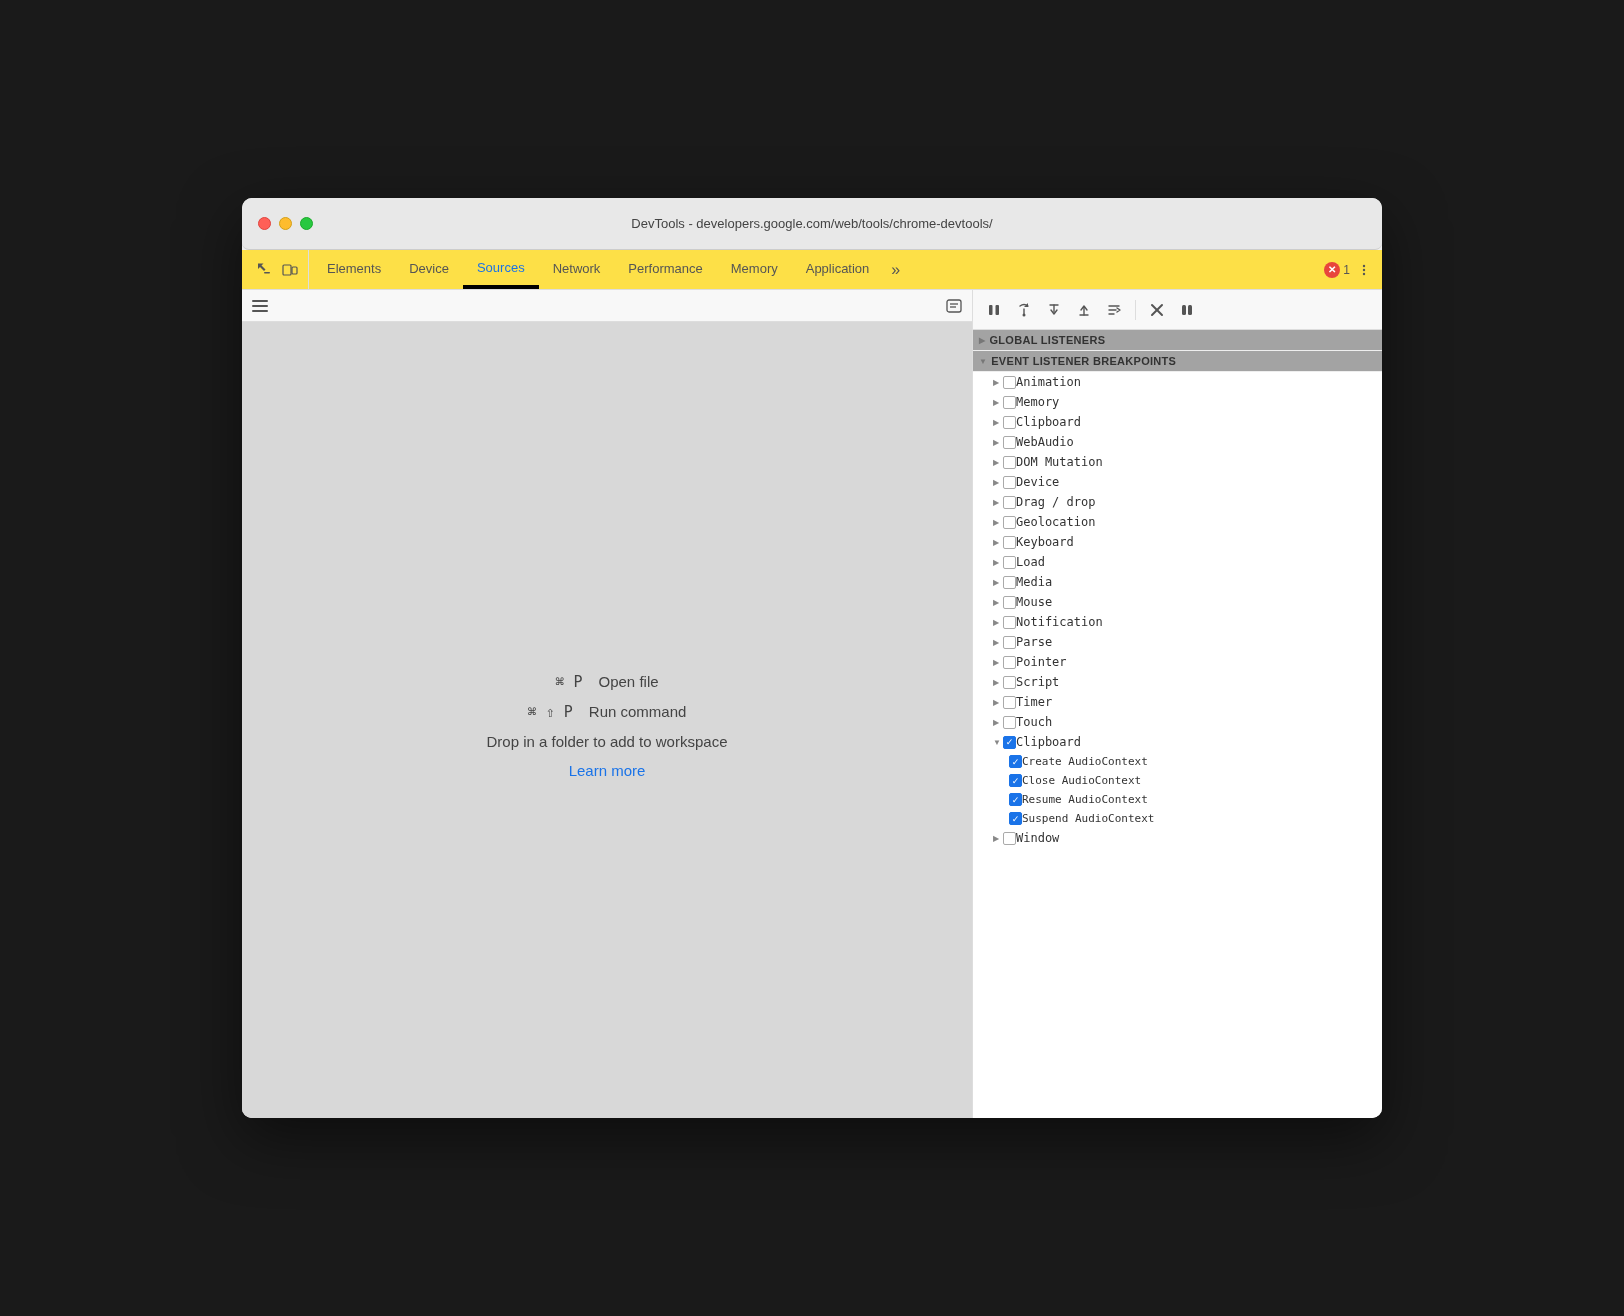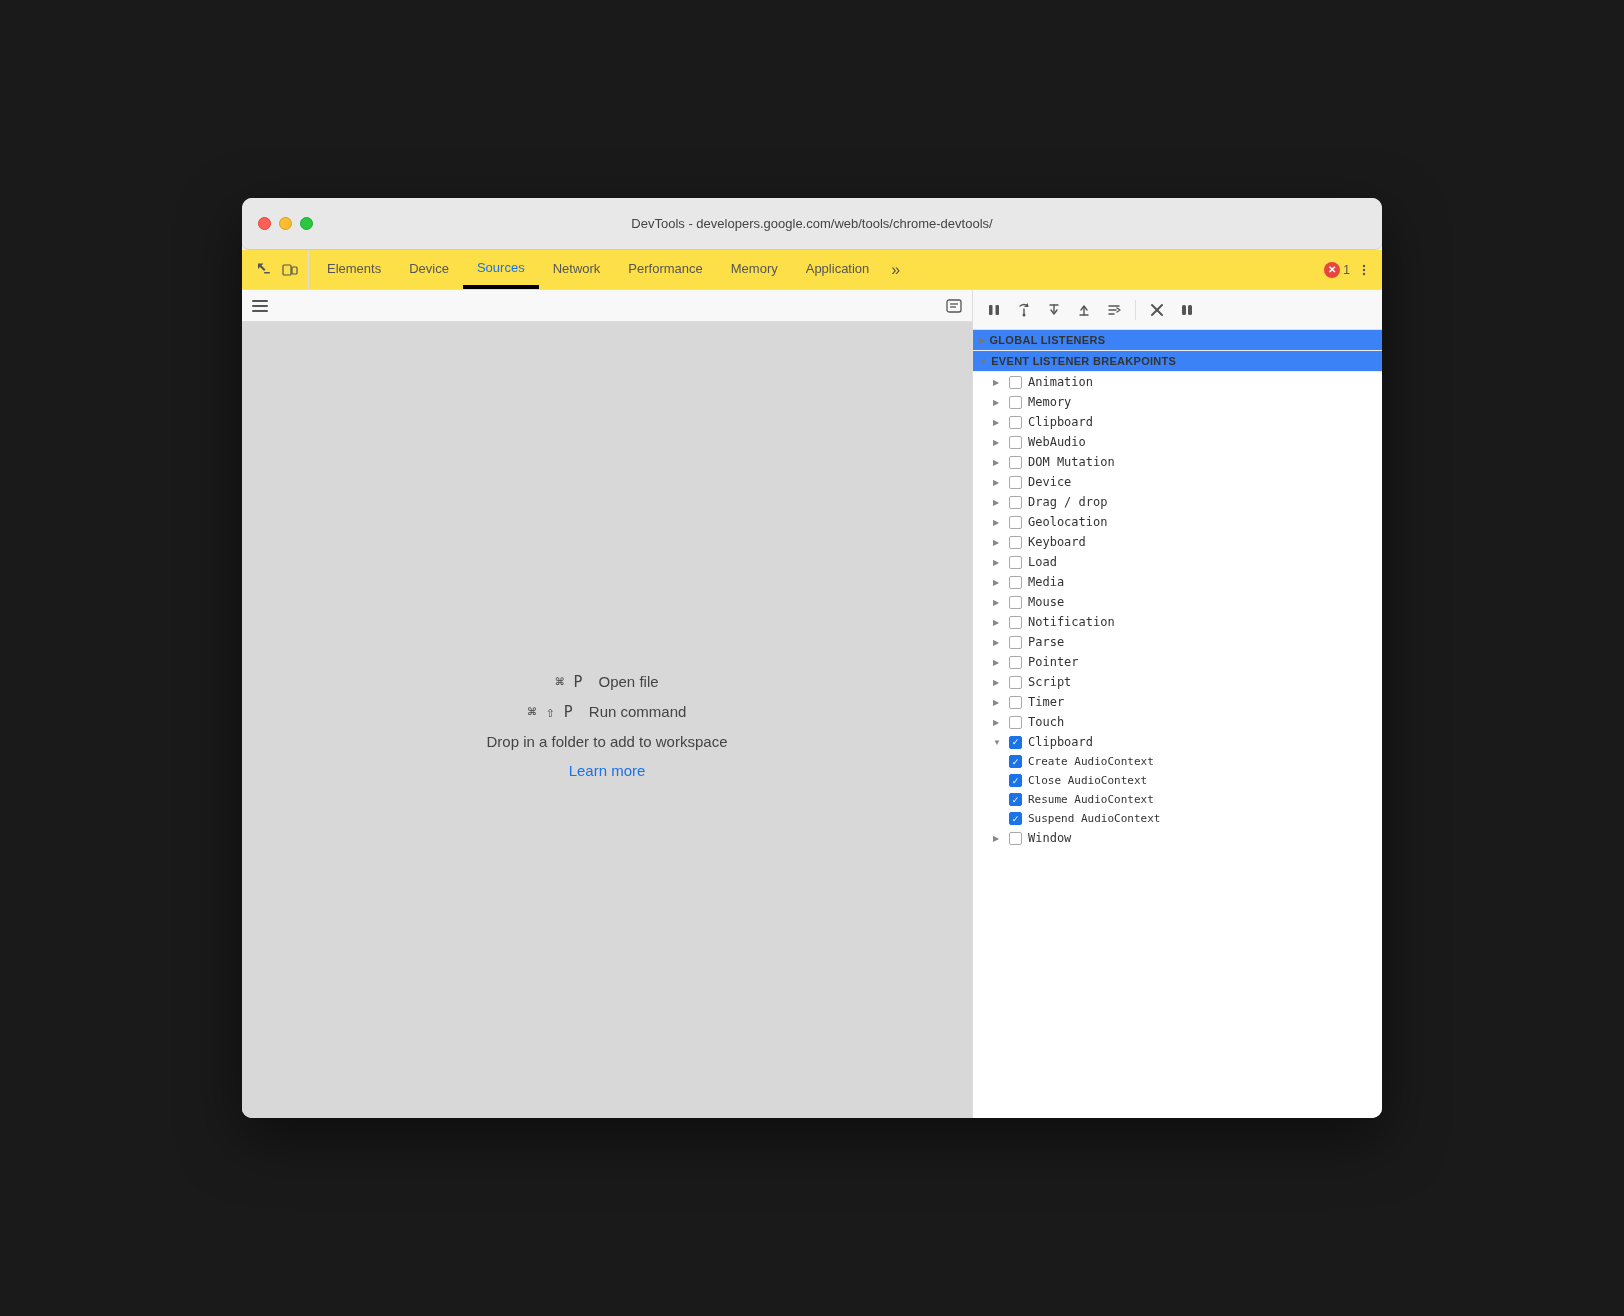--- a/index.html
+++ b/index.html
@@ -238,38 +238,37 @@
       display: flex;
       align-items: center;
       padding: 4px 6px;
       cursor: pointer;
       color: #333;
       font-size: 11px;
       font-weight: 600;
       text-transform: uppercase;
       letter-spacing: 0.3px;
       border-bottom: 1px solid #eee;
-      background: #3b82f6;
+      background: #a3a3a3;
     }
     .triangle {
       font-size: 8px;
       margin-right: 4px;
       color: #777;
     }
     .triangle.open::before { content: '▼'; }
     .triangle.closed::before { content: '▶'; }
     .bp-section-label {
       flex: 1;
     }
     .bp-item {
       display: flex;
       align-items: center;
       padding: 3px 8px 3px 20px;
       cursor: pointer;
-      gap: 6px;
     }
     .bp-item.sub {
       padding-left: 36px;
     }
     .bp-arrow {
       font-size: 8px;
       color: #888;
       cursor: pointer;
       width: 10px;
     }

